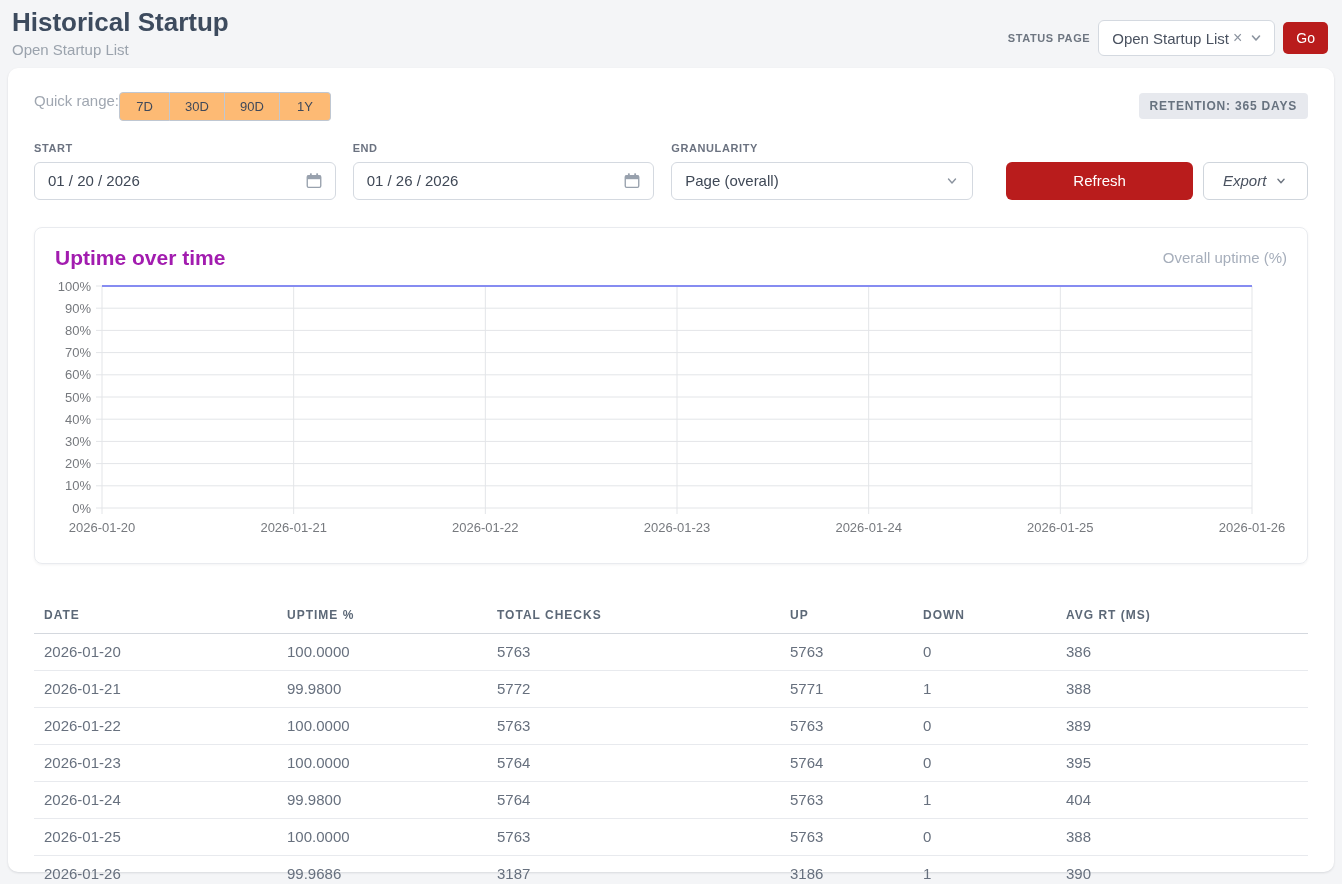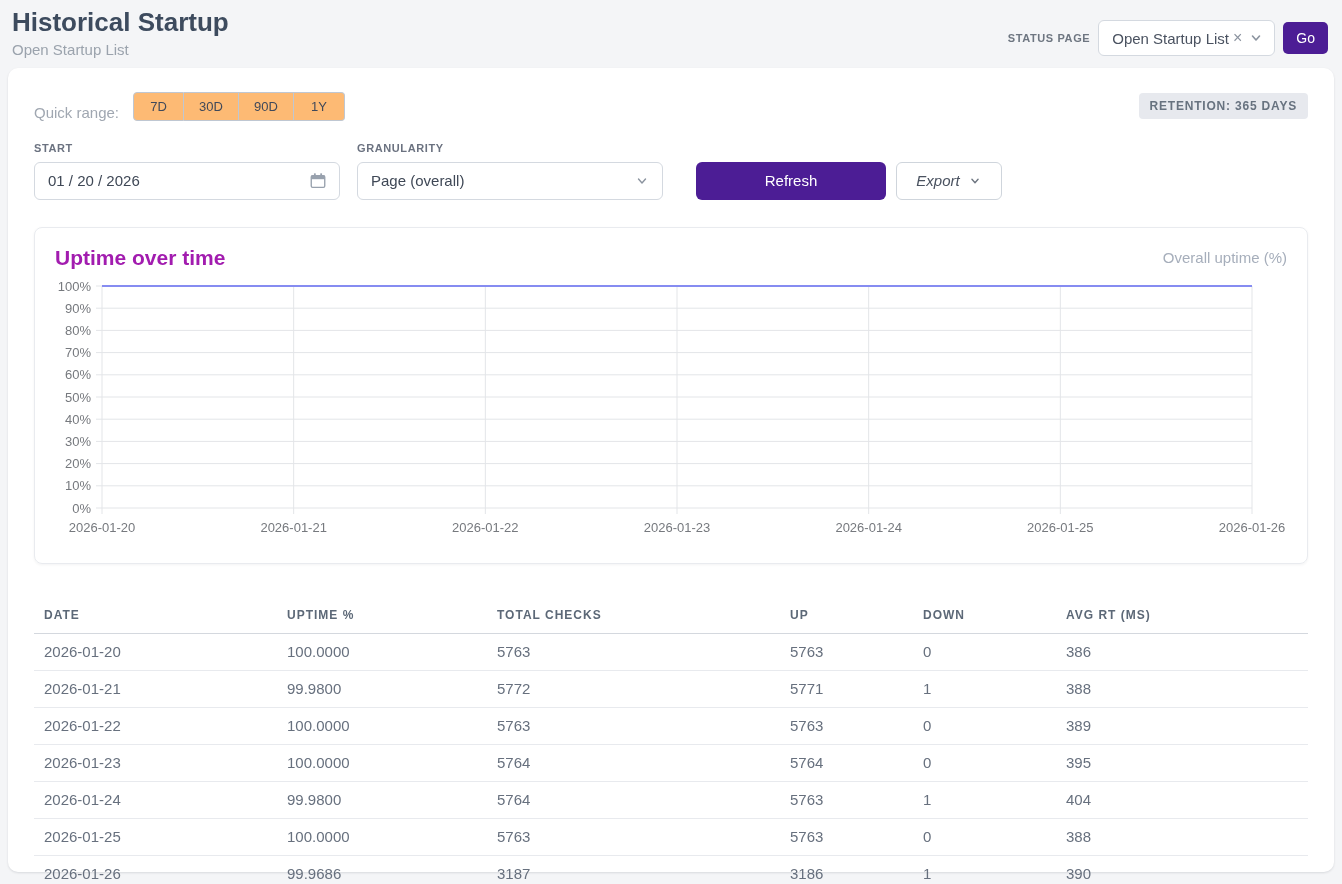--- a/index.html
+++ b/index.html
@@ -18,32 +18,32 @@
   .header-right { display:flex; align-items:center; gap:8px; margin-top:12px; }
   .small-label { font-size:11px; font-weight:600; color:#6e7681; letter-spacing:.6px; text-transform:uppercase; }
   .select-box {
     display:flex; align-items:center; gap:6px;
     background:#fff; border:1px solid #d4d9e0; border-radius:6px;
     height:36px; padding:0 10px 0 13px; font-size:15px; color:#4a5260; cursor:pointer;
   }
   .clear-x { color:#8b939f; font-size:16px; line-height:1; margin-left:-2px; cursor:pointer; }
   .chev { display:inline-block; flex:0 0 auto; }
   .btn-blue {
-    background:#4c1d95; color:#fff; border:none; border-radius:5px;
+    background:#b91c1c; color:#fff; border:none; border-radius:5px;
     font-size:14px; font-family:inherit; cursor:pointer;
   }
   .go-btn { height:32px; padding:0 13px; }
   
   .main-card {
     margin:8px; margin-top:10px; background:#fff; border-radius:10px;
     box-shadow:0 1px 2px rgba(16,24,40,.05), 0 1px 3px rgba(16,24,40,.07);
     height:804px; padding:24px 26px;
   }
   .toolbar-row { display:flex; justify-content:space-between; align-items:center; }
-  .quick-wrap { display:flex; align-items:flex-end; gap:14px; }
+  .quick-wrap { display:flex; align-items:flex-start; }
   .quick-label { font-size:15px; color:#a0a7b1; }
   .btn-group { display:flex; }
   .btn-group button {
     background:#fdba74; border:1px solid #bfc7d2; border-left-width:0;
     font-size:13px; color:#40495a; font-family:inherit;
     padding:6px 0; width:55px; cursor:pointer;
   }
   .btn-group button:first-child { border-left-width:1px; border-radius:4px 0 0 4px; width:51px; }
   .btn-group button:last-child { border-radius:0 4px 4px 0; width:51px; }
   .retention-badge {
@@ -128,20 +128,32 @@
         </div>
     </div>
     <span class="retention-badge">RETENTION: 365 DAYS</span>
   </div>
 
   <div class="filters-row">
     <div class="field">
       <div class="field-label">START</div>
       <div class="input-box">
         <span>01 / 20 / 2026</span>
+        <svg width="18" height="18" viewBox="0 0 20 20">
+            <rect x="2.5" y="4" width="15" height="13" rx="1.5" fill="none" stroke="#98a1ad" stroke-width="1.5"></rect>
+            <rect x="2.5" y="4" width="15" height="4" fill="#98a1ad"></rect>
+            <rect x="5.5" y="1.5" width="2" height="3" fill="#98a1ad"></rect>
+            <rect x="12.5" y="1.5" width="2" height="3" fill="#98a1ad"></rect>
+          </svg>
+      </div>
+    </div>
+    <div class="field">
+      <div class="field-label">END</div>
+      <div class="input-box">
+        <span>01 / 26 / 2026</span>
         <svg width="18" height="18" viewBox="0 0 20 20">
             <rect x="2.5" y="4" width="15" height="13" rx="1.5" fill="none" stroke="#98a1ad" stroke-width="1.5"></rect>
             <rect x="2.5" y="4" width="15" height="4" fill="#98a1ad"></rect>
             <rect x="5.5" y="1.5" width="2" height="3" fill="#98a1ad"></rect>
             <rect x="12.5" y="1.5" width="2" height="3" fill="#98a1ad"></rect>
           </svg>
       </div>
     </div>
     <div class="field">
       <div class="field-label">GRANULARITY</div>

